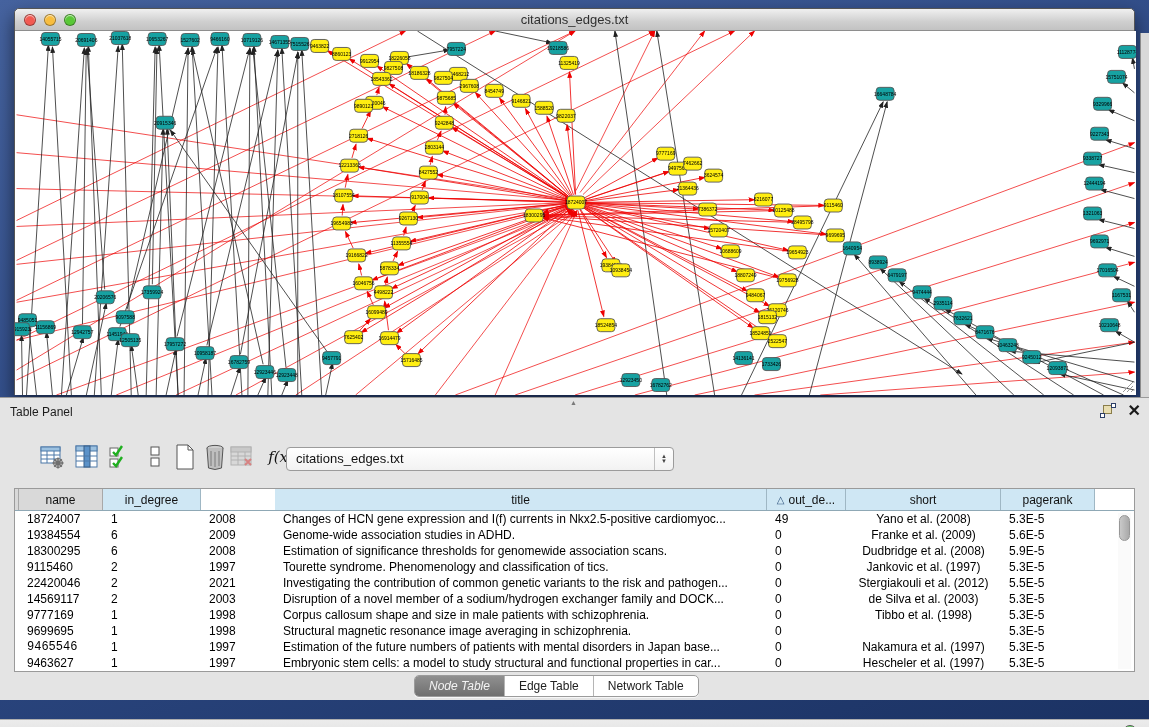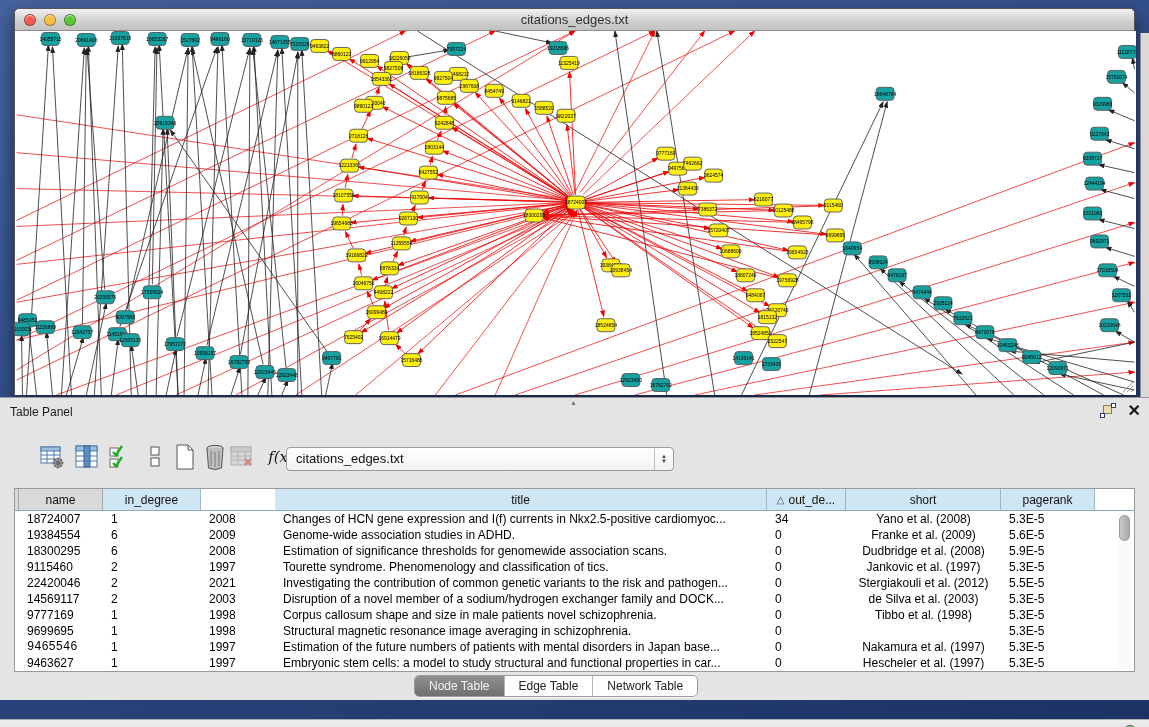--- a/index.html
+++ b/index.html
@@ -63,21 +63,21 @@
   .t-cell.center { text-align:center; padding-left:0; }
   .vscroll { position:absolute; right:3px; top:24px; width:13px; height:156px; background:#fafafa; }
   .vthumb { position:absolute; left:1px; top:2px; width:11px; height:26px; border-radius:6px;
     background:linear-gradient(90deg,#c9c9c9,#a9a9a9); border:1px solid #979797; }
 
   .seg-tabs { position:absolute; left:414px; top:277px; height:22px; display:flex;
     border:1px solid #9b9b9b; border-radius:5px; overflow:hidden; background:#fff;
     box-shadow:0 1px 0 rgba(255,255,255,.7); }
   .seg { padding:0 14px; font-size:12px; line-height:20px; color:#222; border-right:1px solid #b5b5b5; }
   .seg:last-child { border-right:none; }
-  .seg.on { background:linear-gradient(#909090,#6f6f6f); color:#f4f4f4; }
+  .seg.on { background:linear-gradient(#909090,#6f6f6f); color:#f4f4f4;font-style:italic; }
 
   .statusbar { position:absolute; left:0; top:700px; width:1149px; height:27px;
     background:linear-gradient(#ececec,#dcdcdc); border-top:1px solid #b0b0b0;margin-top:19px; }
   .mem { position:absolute; right:34px; top:6px; font-size:12px; color:#1d1d1d; }
   .mem-dot { position:absolute; right:12px; top:5px; width:14px; height:14px; border-radius:50%;
     background:radial-gradient(circle at 35% 30%, #7ce37c, #2fb52f); border:1px solid #555; }
 </style>
 </head>
 <body>
 
@@ -857,21 +857,21 @@
           <span>pagerank</span>
         </div>
       </div>
     <div id="rows">
         <div class="t-row">
           <div style="width: 4px;"></div>
           <div class="t-cell" style="width: 84px;">18724007</div>
           <div class="t-cell" style="width: 98px;">1</div>
           <div class="t-cell" style="width: 74px;">2008</div>
           <div class="t-cell" style="width: 492px;">Changes of HCN gene expression and I(f) currents in Nkx2.5-positive cardiomyoc...</div>
-          <div class="t-cell" style="width: 79px;">34</div>
+          <div class="t-cell" style="width: 79px;">49</div>
           <div class="t-cell center" style="width: 155px;">Yano et al. (2008)</div>
           <div class="t-cell" style="width: 94px;">5.3E-5</div>
         </div>
         <div class="t-row">
           <div style="width: 4px;"></div>
           <div class="t-cell" style="width: 84px;">19384554</div>
           <div class="t-cell" style="width: 98px;">6</div>
           <div class="t-cell" style="width: 74px;">2009</div>
           <div class="t-cell" style="width: 492px;">Genome-wide association studies in ADHD.</div>
           <div class="t-cell" style="width: 79px;">0</div>
@@ -916,21 +916,21 @@
           <div class="t-cell" style="width: 492px;">Disruption of a novel member of a sodium/hydrogen exchanger family and DOCK...</div>
           <div class="t-cell" style="width: 79px;">0</div>
           <div class="t-cell center" style="width: 155px;">de Silva et al. (2003)</div>
           <div class="t-cell" style="width: 94px;">5.3E-5</div>
         </div>
         <div class="t-row">
           <div style="width: 4px;"></div>
           <div class="t-cell" style="width: 84px;">9777169</div>
           <div class="t-cell" style="width: 98px;">1</div>
           <div class="t-cell" style="width: 74px;">1998</div>
-          <div class="t-cell" style="width: 492px;">Corpus callosum shape and size in male patients novel schizophrenia.</div>
+          <div class="t-cell" style="width: 492px;">Corpus callosum shape and size in male patients with schizophrenia.</div>
           <div class="t-cell" style="width: 79px;">0</div>
           <div class="t-cell center" style="width: 155px;">Tibbo et al. (1998)</div>
           <div class="t-cell" style="width: 94px;">5.3E-5</div>
         </div>
         <div class="t-row">
           <div style="width: 4px;"></div>
           <div class="t-cell" style="width: 84px;">9699695</div>
           <div class="t-cell" style="width: 98px;">1</div>
           <div class="t-cell" style="width: 74px;">1998</div>
           <div class="t-cell" style="width: 492px;">Structural magnetic resonance image averaging in schizophrenia.</div>

